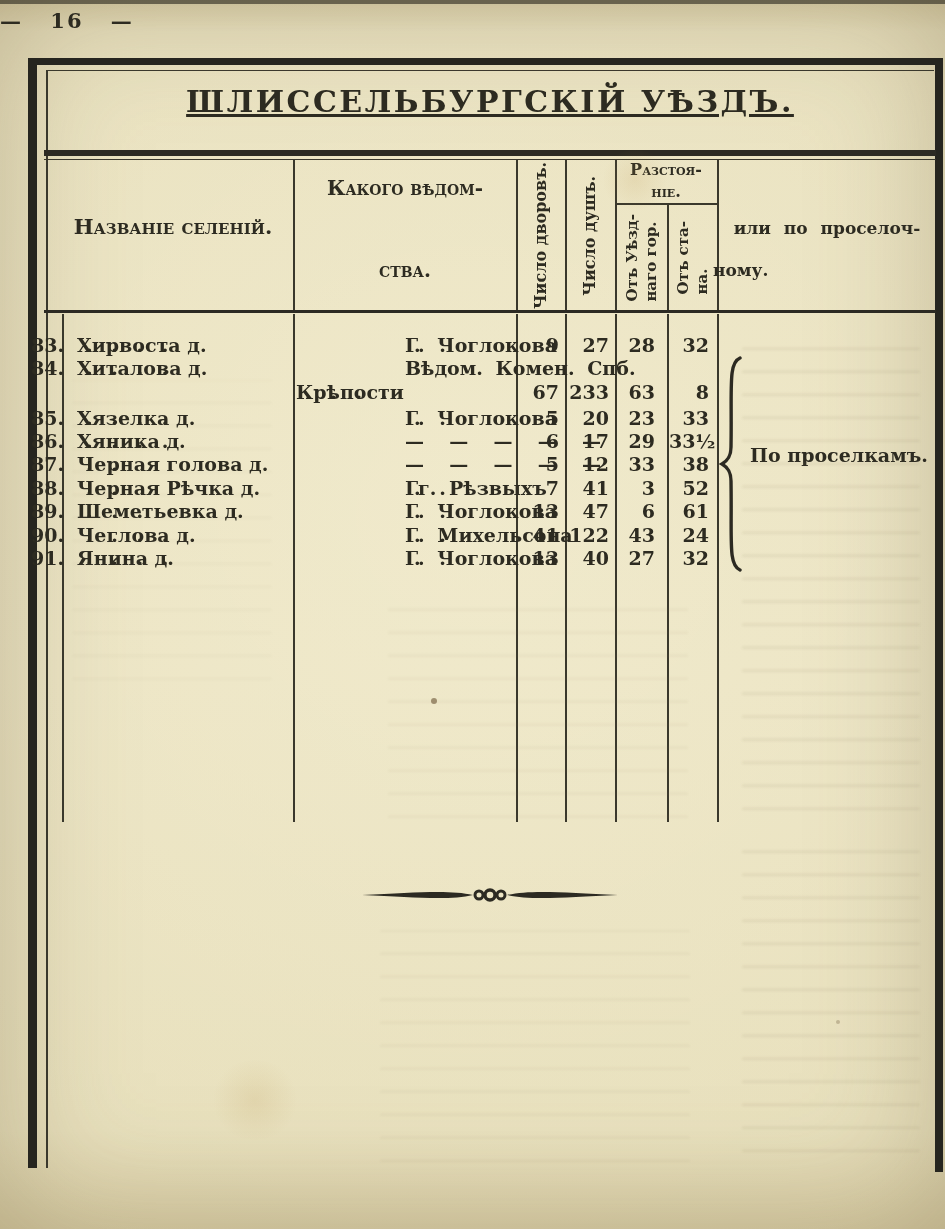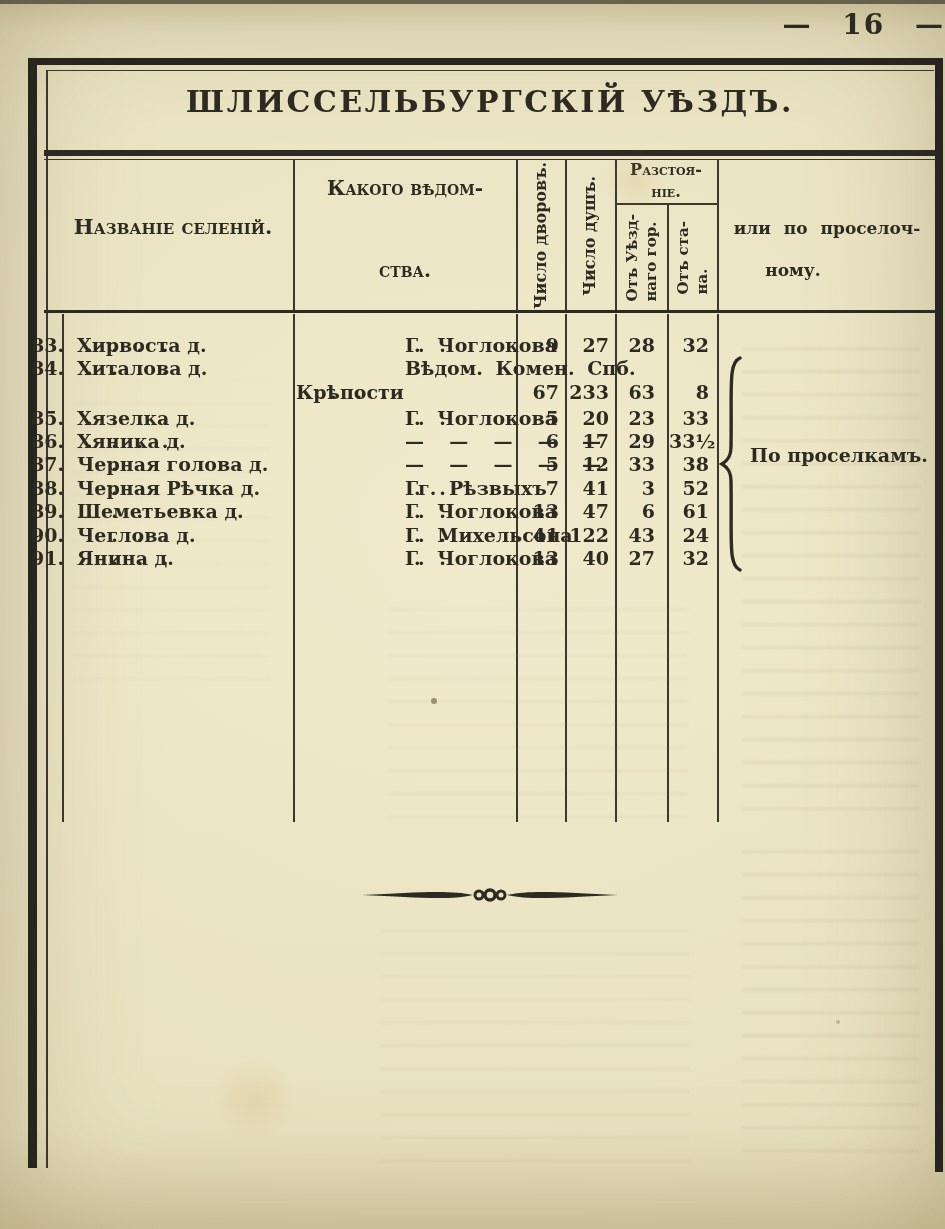--- a/index.html
+++ b/index.html
@@ -6,39 +6,39 @@
   .page{
     position:relative; width:945px; height:1229px; overflow:hidden;
     font-family:"DejaVu Serif","Liberation Serif",serif;
     color:#2d2b21;
     background:
       radial-gradient(150% 110% at 50% 42%, rgba(255,252,232,.30), rgba(0,0,0,0) 62%),
       linear-gradient(180deg,#d9cea6 0,#e8e0bd 2.5%,#eae2c0 55%,#e7dfbb 92%,#dcd1a9 100%);
     box-shadow: inset 0 0 130px rgba(118,103,66,.38);
   }
   .top-edge{position:absolute;left:0;top:0;width:945px;height:4px;background:rgba(44,41,31,.62);filter:blur(.7px);}
-  .pagenum{position:absolute;left:0;top:8px;width:945px;text-align:right;font-size:28px;font-weight:bold;letter-spacing:2px;word-spacing:18px;}
+  .pagenum{position:absolute;left:0;top:8px;width:945px;text-align:left;font-size:21px;font-weight:bold;letter-spacing:2px;word-spacing:18px;}
   
   .bar{position:absolute;background:#26251f;}
   .thin{position:absolute;background:#3a382c;}
   .hrule{position:absolute;background:#2c2a23;}
   
   .title{position:absolute;left:44px;top:84px;width:892px;text-align:center;
-         font-size:30px;font-weight:bold;letter-spacing:2.5px;}
+         font-size:30px;font-weight:bold;letter-spacing:2.5px;text-decoration:underline;}
   
   .hc{position:absolute;font-weight:bold;}
   .sc{font-variant:small-caps;}
   .hname{left:54px;top:214px;width:238px;text-align:center;font-size:21px;}
   .hdep1{left:295px;top:176px;width:220px;text-align:center;font-size:20px;}
   .hdep2{left:295px;top:258px;width:220px;text-align:center;font-size:20px;}
   .hdist1{left:617px;top:160px;width:98px;text-align:center;font-size:16px;}
   .hdist2{left:617px;top:182px;width:98px;text-align:center;font-size:16px;}
   .hroute1{left:722px;top:176px;width:210px;text-align:center;font-size:17px;word-spacing:7px;}
   .hroute2{left:722px;top:218px;width:210px;text-align:center;font-size:17px;word-spacing:7px;}
-  .hroute3{left:688px;top:260px;width:210px;text-align:center;font-size:17px;}
+  .hroute3{left:713px;top:260px;width:210px;font-size:17px;}
   .vcell{position:absolute;display:flex;align-items:center;justify-content:center;}
   .vtext{writing-mode:vertical-rl;transform:rotate(180deg);font-weight:bold;font-size:16px;line-height:1.25;}
   .vtext span{display:block;white-space:nowrap;}
   .v-house{left:517px;top:162px;width:48px;height:148px;}
   .v-souls{left:565px;top:162px;width:50px;height:148px;}
   .v-town{left:616px;top:206px;width:51px;height:104px;}
   .v-town .vtext,.v-stan .vtext{font-size:15px;}
   .v-stan{left:668px;top:206px;width:49px;height:104px;}
   
   .r{position:absolute;left:0;width:945px;height:23px;font-weight:bold;font-size:19px;white-space:pre;}

